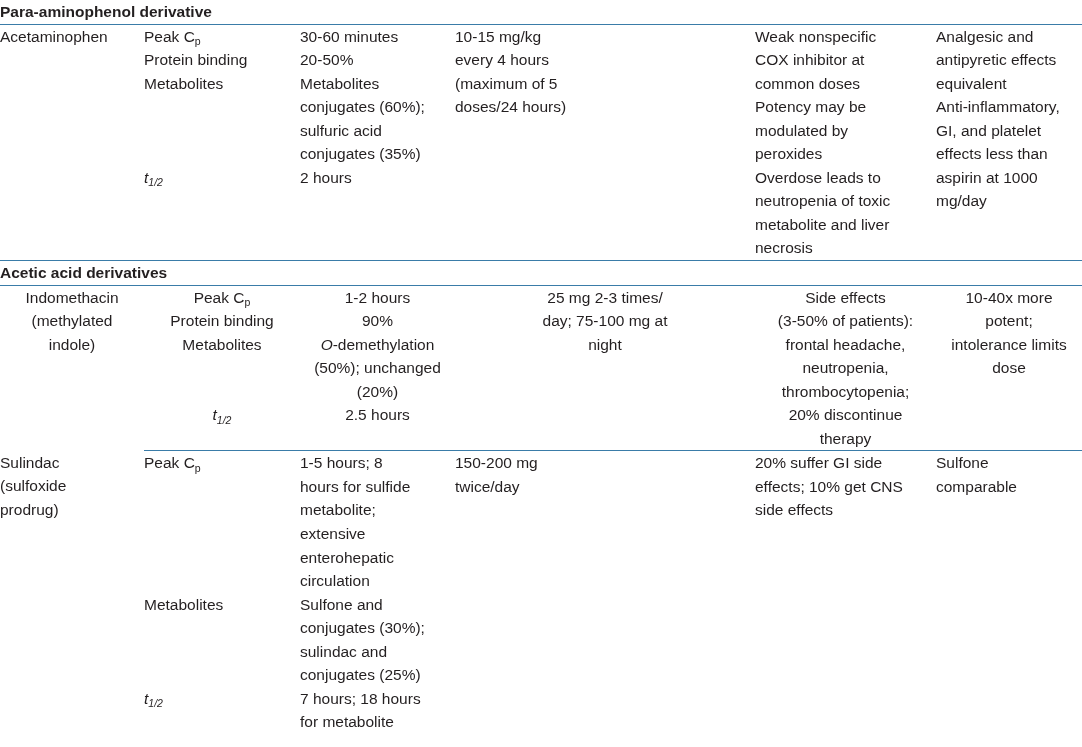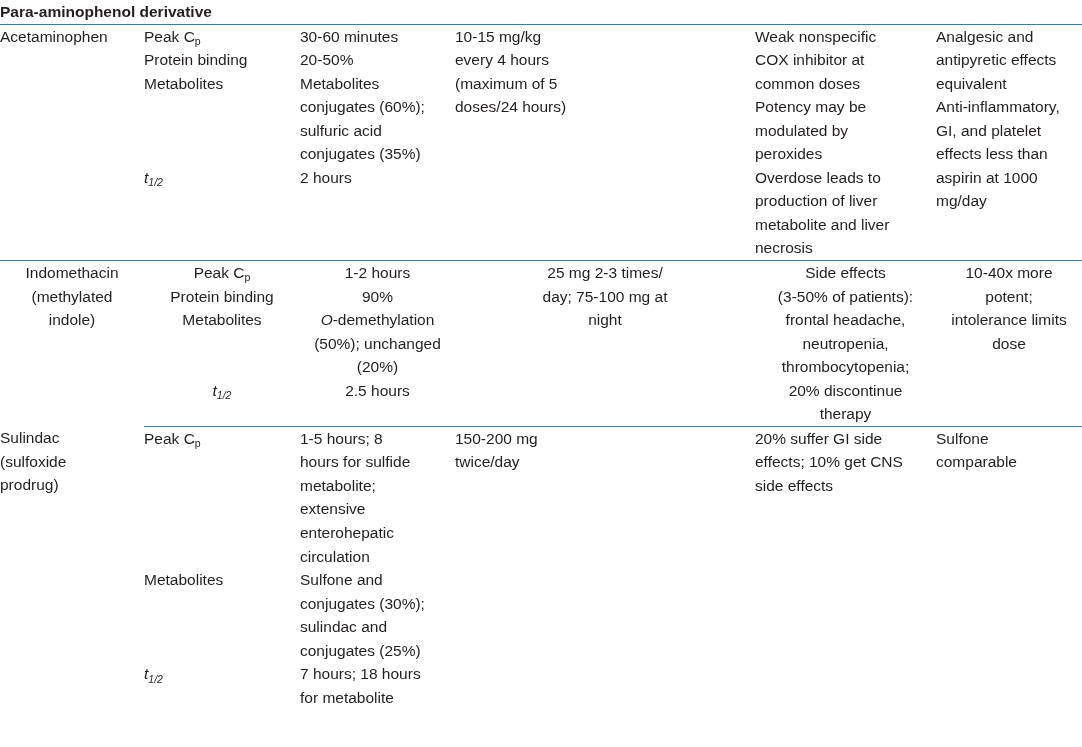--- a/index.html
+++ b/index.html
@@ -130,39 +130,42 @@
         </td>
         <td class="cell rule-top pad-bottom-lg">
           <div class="lineblock">
             <div>Weak nonspecific</div>
             <div>COX inhibitor at</div>
             <div>common doses</div>
             <div>Potency may be</div>
             <div>modulated by</div>
             <div>peroxides</div>
             <div>Overdose leads to</div>
-            <div>production of liver</div>
+            <div>neutropenia of toxic</div>
             <div>metabolite and liver</div>
             <div>necrosis</div>
           </div>
         </td>
         <td class="cell rule-top pad-bottom-lg">
           <div class="lineblock">
             <div>Analgesic and</div>
             <div>antipyretic effects</div>
             <div>equivalent</div>
             <div>Anti-inflammatory,</div>
             <div>GI, and platelet</div>
             <div>effects less than</div>
             <div>aspirin at 1000</div>
             <div>mg/day</div>
           </div>
         </td>
       </tr>
 
+      <tr class="section-row">
+        <td colspan="6" class="cell cell-drug rule-top">Acetic acid derivatives</td>
+      </tr>
 
       <tr>
         <td class="cell cell-drug rule-top pad-bottom-md">
           <div class="lineblock">
             <div>Indomethacin</div>
             <div>(methylated</div>
             <div>indole)</div>
           </div>
         </td>
         <td class="cell rule-top pad-bottom-md">

